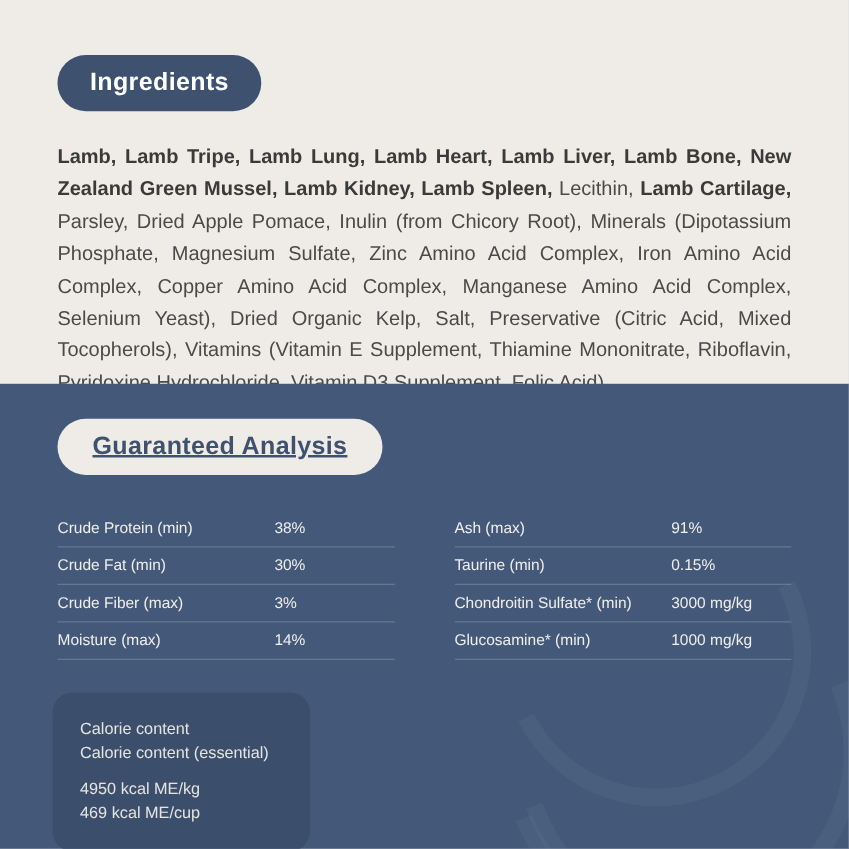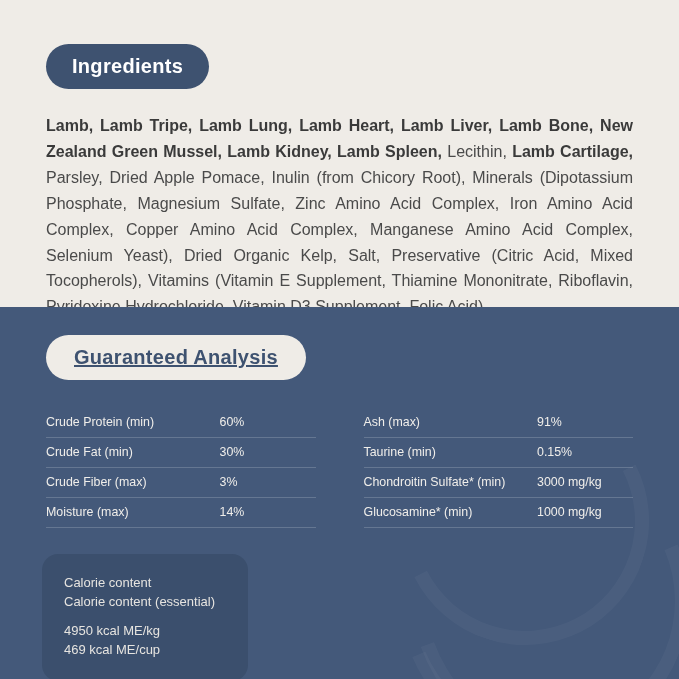--- a/index.html
+++ b/index.html
@@ -160,21 +160,21 @@
     <div class="swoosh sw3"></div>
 
     <div class="pill-light">
       <span>Guaranteed Analysis</span>
     </div>
 
     <div class="ga-columns">
       <div class="ga-col">
         <div class="ga-row">
           <span class="label">Crude Protein (min)</span>
-          <span class="value">60%</span>
+          <span class="value">38%</span>
         </div>
         <div class="ga-row">
           <span class="label">Crude Fat (min)</span>
           <span class="value">30%</span>
         </div>
         <div class="ga-row">
           <span class="label">Crude Fiber (max)</span>
           <span class="value">3%</span>
         </div>
         <div class="ga-row">

